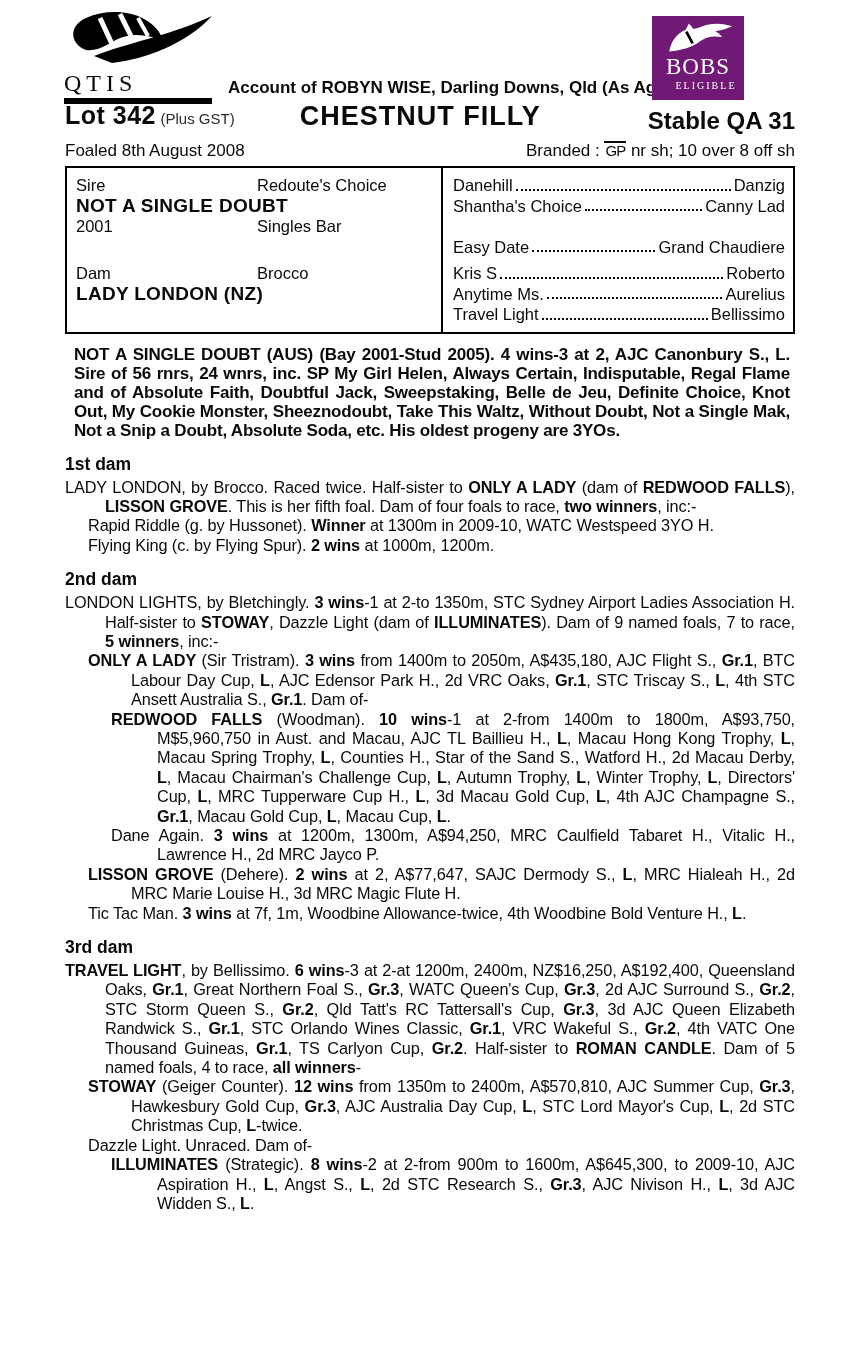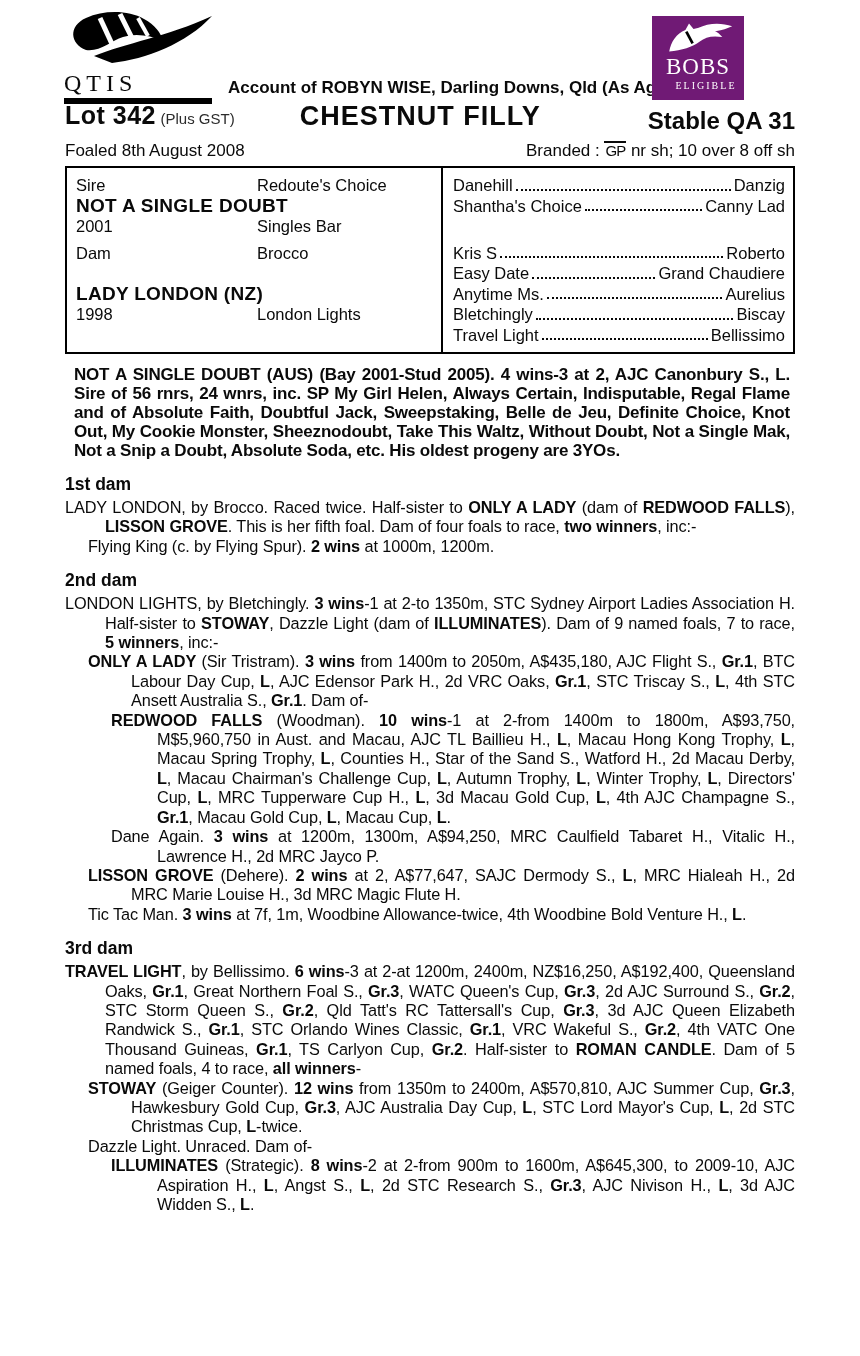--- a/index.html
+++ b/index.html
@@ -117,72 +117,64 @@
         <div class="pc3">
           <span class="lf">Shantha's Choice</span>
           <span class="fill"></span>
           <span class="rt">Canny Lad</span>
         </div>
       </div>
       <div class="prow">
         <div class="pc1">2001</div>
         <div class="pc2">Singles Bar</div>
       </div>
+      <div class="prow">
+        <div class="pc1"></div>
+        <div class="pc2"></div>
+        <div class="pc3">
+          <span class="lf">Easy Date</span>
+          <span class="fill"></span>
+          <span class="rt">Grand Chaudiere</span>
+        </div>
+      </div>
       <div class="prow gap">
         <div class="pc1">Dam</div>
         <div class="pc2">Brocco</div>
         <div class="pc3">
           <span class="lf">Kris S</span>
           <span class="fill"></span>
           <span class="rt">Roberto</span>
         </div>
       </div>
       <div class="prow">
-        <div class="pc1"></div>
-        <div class="pc2"></div>
-        <div class="pc3">
-          <span class="lf">Easy Date</span>
-          <span class="fill"></span>
-          <span class="rt">Grand Chaudiere</span>
-        </div>
-      </div>
-      <div class="prow">
         <div class="pc1 bold">LADY LONDON (NZ)</div>
         <div class="pc2"></div>
         <div class="pc3">
           <span class="lf">Anytime Ms.</span>
           <span class="fill"></span>
           <span class="rt">Aurelius</span>
-        </div>
-      </div>
-      <div class="prow">
-        <div class="pc1">1998</div>
-        <div class="pc2">London Lights</div>
-        <div class="pc3">
-          <span class="lf">Bletchingly</span>
-          <span class="fill"></span>
-          <span class="rt">Biscay</span>
         </div>
       </div>
       <div class="prow">
         <div class="pc1"></div>
         <div class="pc2"></div>
         <div class="pc3">
           <span class="lf">Travel Light</span>
           <span class="fill"></span>
           <span class="rt">Bellissimo</span>
         </div>
       </div>
     </div>
 
   <div class="sire-para">NOT A SINGLE DOUBT (AUS) (Bay 2001-Stud 2005). 4 wins-3 at 2, AJC Canonbury S., L. Sire of 56 rnrs, 24 wnrs, inc. SP My Girl Helen, Always Certain, Indisputable, Regal Flame and of Absolute Faith, Doubtful Jack, Sweepstaking, Belle de Jeu, Definite Choice, Knot Out, My Cookie Monster, Sheeznodoubt, Take This Waltz, Without Doubt, Not a Single Mak, Not a Snip a Doubt, Absolute Soda, etc. His oldest progeny are 3YOs.</div>
 
   <div class="sections">
       <div class="section-heading">1st dam</div>
       <p class="para l0">LADY LONDON, by Brocco. Raced twice. Half-sister to <span class="b">ONLY A LADY</span> (dam of <span class="b">REDWOOD FALLS</span>), <span class="b">LISSON GROVE</span>. This is her fifth foal. Dam of four foals to race, <span class="b">two winners</span>, inc:-</p>
+      <p class="para l1">Rapid Riddle (g. by Hussonet). <span class="b">Winner</span> at 1300m in 2009-10, WATC Westspeed 3YO H.</p>
       <p class="para l1">Flying King (c. by Flying Spur). <span class="b">2 wins</span> at 1000m, 1200m.</p>
       <div class="section-heading">2nd dam</div>
       <p class="para l0">LONDON LIGHTS, by Bletchingly. <span class="b">3 wins</span>-1 at 2-to 1350m, STC Sydney Airport Ladies Association H. Half-sister to <span class="b">STOWAY</span>, Dazzle Light (dam of <span class="b">ILLUMINATES</span>). Dam of 9 named foals, 7 to race, <span class="b">5 winners</span>, inc:-</p>
       <p class="para l1"><span class="b">ONLY A LADY</span> (Sir Tristram). <span class="b">3 wins</span> from 1400m to 2050m, A$435,180, AJC Flight S., <span class="b">Gr.1</span>, BTC Labour Day Cup, <span class="b">L</span>, AJC Edensor Park H., 2d VRC Oaks, <span class="b">Gr.1</span>, STC Triscay S., <span class="b">L</span>, 4th STC Ansett Australia S., <span class="b">Gr.1</span>. Dam of-</p>
       <p class="para l2"><span class="b">REDWOOD FALLS</span> (Woodman). <span class="b">10 wins</span>-1 at 2-from 1400m to 1800m, A$93,750, M$5,960,750 in Aust. and Macau, AJC TL Baillieu H., <span class="b">L</span>, Macau Hong Kong Trophy, <span class="b">L</span>, Macau Spring Trophy, <span class="b">L</span>, Counties H., Star of the Sand S., Watford H., 2d Macau Derby, <span class="b">L</span>, Macau Chairman's Challenge Cup, <span class="b">L</span>, Autumn Trophy, <span class="b">L</span>, Winter Trophy, <span class="b">L</span>, Directors' Cup, <span class="b">L</span>, MRC Tupperware Cup H., <span class="b">L</span>, 3d Macau Gold Cup, <span class="b">L</span>, 4th AJC Champagne S., <span class="b">Gr.1</span>, Macau Gold Cup, <span class="b">L</span>, Macau Cup, <span class="b">L</span>.</p>
       <p class="para l2">Dane Again. <span class="b">3 wins</span> at 1200m, 1300m, A$94,250, MRC Caulfield Tabaret H., Vitalic H., Lawrence H., 2d MRC Jayco P.</p>
       <p class="para l1"><span class="b">LISSON GROVE</span> (Dehere). <span class="b">2 wins</span> at 2, A$77,647, SAJC Dermody S., <span class="b">L</span>, MRC Hialeah H., 2d MRC Marie Louise H., 3d MRC Magic Flute H.</p>
       <p class="para l1">Tic Tac Man. <span class="b">3 wins</span> at 7f, 1m, Woodbine Allowance-twice, 4th Woodbine Bold Venture H., <span class="b">L</span>.</p>
       <div class="section-heading">3rd dam</div>
       <p class="para l0"><span class="b">TRAVEL LIGHT</span>, by Bellissimo. <span class="b">6 wins</span>-3 at 2-at 1200m, 2400m, NZ$16,250, A$192,400, Queensland Oaks, <span class="b">Gr.1</span>, Great Northern Foal S., <span class="b">Gr.3</span>, WATC Queen's Cup, <span class="b">Gr.3</span>, 2d AJC Surround S., <span class="b">Gr.2</span>, STC Storm Queen S., <span class="b">Gr.2</span>, Qld Tatt's RC Tattersall's Cup, <span class="b">Gr.3</span>, 3d AJC Queen Elizabeth Randwick S., <span class="b">Gr.1</span>, STC Orlando Wines Classic, <span class="b">Gr.1</span>, VRC Wakeful S., <span class="b">Gr.2</span>, 4th VATC One Thousand Guineas, <span class="b">Gr.1</span>, TS Carlyon Cup, <span class="b">Gr.2</span>. Half-sister to <span class="b">ROMAN CANDLE</span>. Dam of 5 named foals, 4 to race, <span class="b">all winners</span>-</p>

